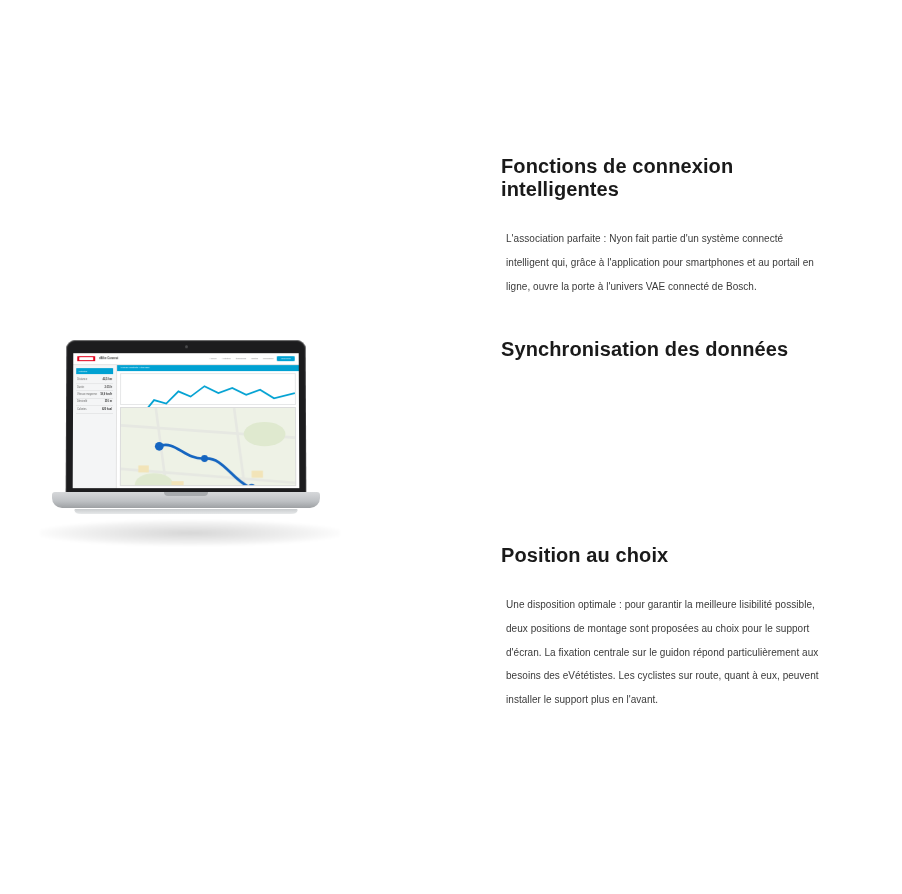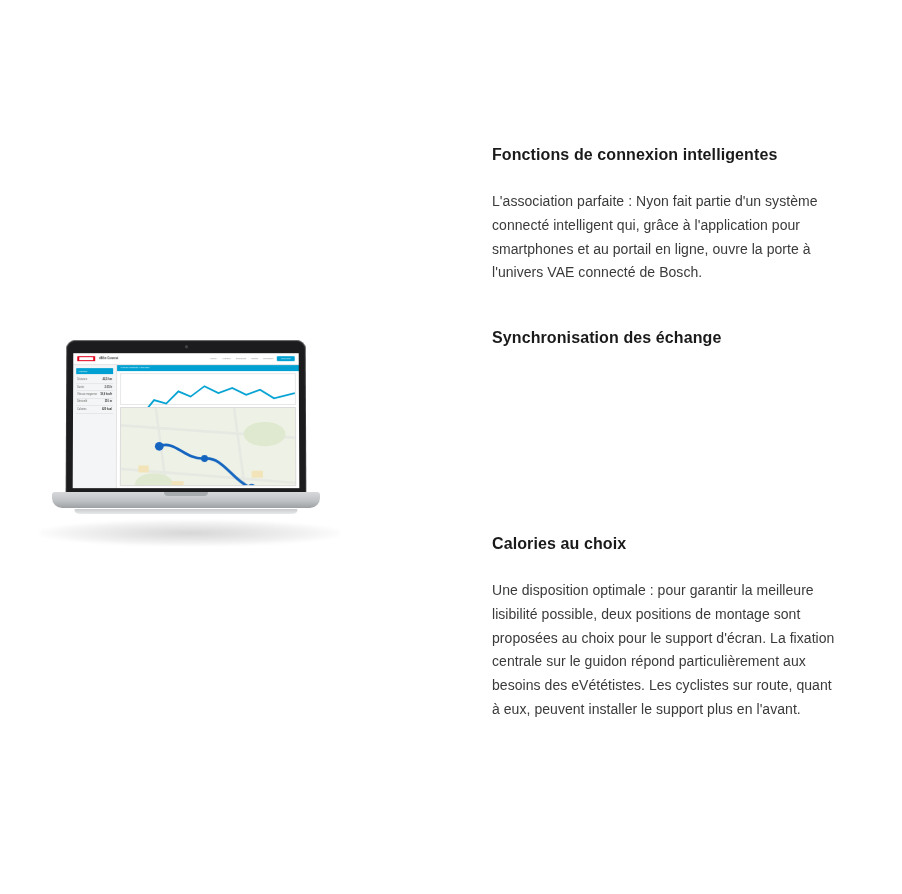--- a/index.html
+++ b/index.html
@@ -220,31 +220,31 @@
   .bz-map svg { position: absolute; inset: 0; }
 
   
   .text-col {
     position: absolute;
     left: 492px;
     top: 0;
     width: 350px;
   }
   .block-heading {
-    font-size: 16px;
+    font-size: 20px;
     font-weight: bold;
     color: #1a1a1a;
     letter-spacing: 0.1px;
-    margin: 0;
+    margin: 9px;
   }
   .block-body {
-    font-size: 14px;
+    font-size: 10px;
     line-height: 23.8px;
     color: #3a3a3a;
-    margin: 0;
+    margin: 14px;
     letter-spacing: 0.05px;
   }
   #sec-0 { position: absolute; top: 146px; left: 0; width: 346px; }
   #sec-0 .block-body { margin-top: 26px; }
   #sec-1 { position: absolute; top: 329px; left: 0; width: 346px; }
   #sec-1 .block-body { margin-top: 26px; }
   #sec-2 { position: absolute; top: 535px; left: 0; width: 346px; }
   #sec-2 .block-body { margin-top: 26px; }
 </style>
 </head>
@@ -347,22 +347,22 @@
   </div>
 
   <div class="text-col">
 
     <section id="sec-0">
       <h2 class="block-heading">Fonctions de connexion intelligentes</h2>
       <p class="block-body">L'association parfaite : Nyon fait partie d'un système connecté intelligent qui, grâce à l'application pour smartphones et au portail en ligne, ouvre la porte à l'univers VAE connecté de Bosch.</p>
     </section>
 
     <section id="sec-1">
-      <h2 class="block-heading">Synchronisation des échange</h2>
+      <h2 class="block-heading">Synchronisation des données</h2>
     </section>
 
     <section id="sec-2">
-      <h2 class="block-heading">Calories au choix</h2>
+      <h2 class="block-heading">Position au choix</h2>
       <p class="block-body">Une disposition optimale : pour garantir la meilleure lisibilité possible, deux positions de montage sont proposées au choix pour le support d'écran. La fixation centrale sur le guidon répond particulièrement aux besoins des eVététistes. Les cyclistes sur route, quant à eux, peuvent installer le support plus en l'avant.</p>
     </section>
 
   </div>
 </div>
 
 </body></html>

